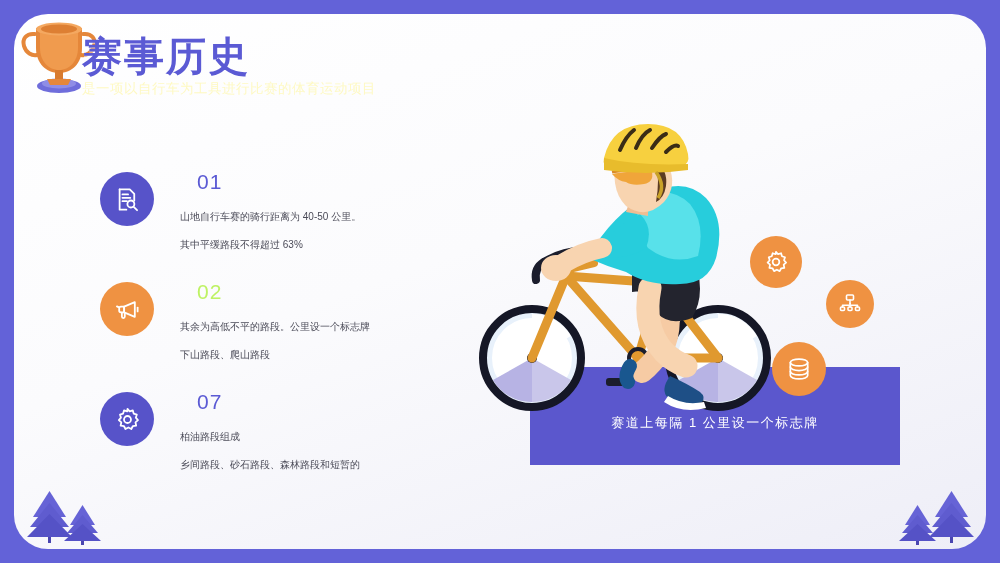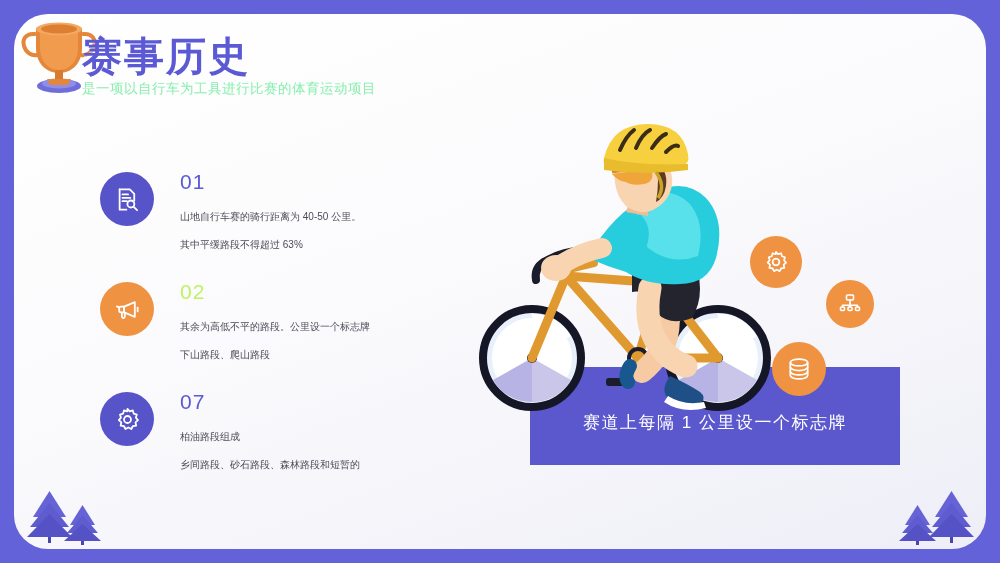--- a/index.html
+++ b/index.html
@@ -33,21 +33,21 @@
   }
   #title-block{
     position:absolute; left:82px; top:34px;
   }
   #page-title{
     font-size:40px; font-weight:700; color:#5b5ad4;
     letter-spacing:2px; line-height:44px;
     text-shadow:0 1px 0 rgba(255,255,255,.6);
   }
   #page-subtitle{
-    font-size:13.5px; color:#86efac; letter-spacing:.5px;
+    font-size:13.5px; color:#fef9c3; letter-spacing:.5px;
     margin-top:2px; line-height:18px;
   }
 
   
   #list{
     position:absolute; left:100px; top:170px; width:360px;
   }
   .list-item{
     position:relative;
     min-height:98px;
@@ -57,41 +57,41 @@
   .badge{
     position:absolute; left:0; top:2px;
     width:54px; height:54px; border-radius:50%;
     display:flex; align-items:center; justify-content:center;
   }
   .badge.purple{ background:#5753c9; }
   .badge.orange{ background:#ef9242; }
   .badge svg{ width:27px; height:27px; display:block; }
   .item-num{
     font-size:21px; font-weight:400; line-height:24px;
-    letter-spacing:1px; margin-bottom:9px;
+    letter-spacing:1px; margin-bottom:9px;margin-left:17px;
   }
   .item-num.purple{ color:#5b5ad4; }
   .item-num.orange{ color:#bef264; }
   .item-text{
     font-size:10px; color:#4b4b58; line-height:28px;
     max-width:285px;
   }
 
   
   #stage{
     position:absolute; left:470px; top:120px; width:460px; height:360px;
   }
   #ground{
     position:absolute; left:60px; top:247px; width:370px; height:98px;
     background:#5b57cd;
   }
   #banner-text{
     position:absolute; left:60px; top:290px; width:370px;
     text-align:center; color:#ffffff;
-    font-size:17px; letter-spacing:1.5px; line-height:26px;
+    font-size:13px; letter-spacing:1.5px; line-height:26px;
   }
   #cyclist{
     position:absolute; left:0px; top:0px; width:330px; height:300px;
   }
 
   
   .bubble{
     position:absolute; border-radius:50%;
     background:#ef9242;
     display:flex; align-items:center; justify-content:center;

